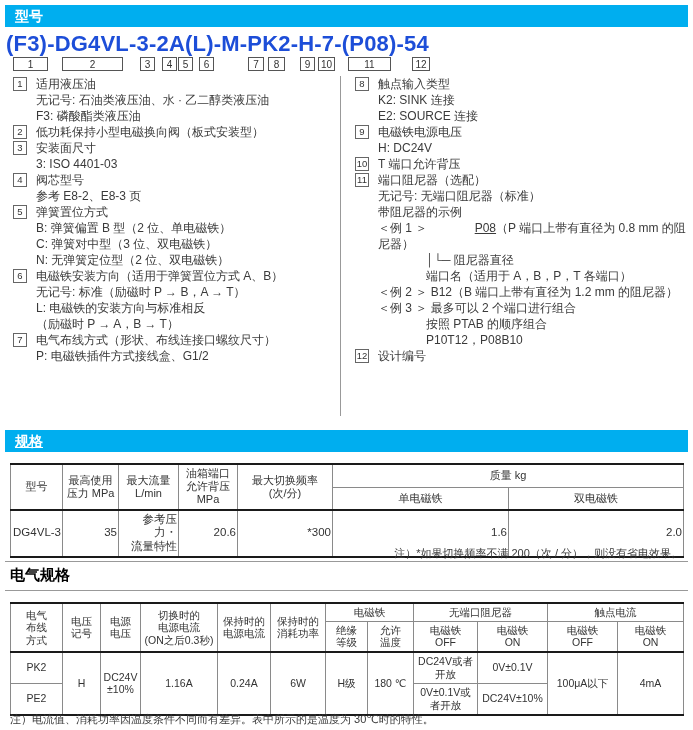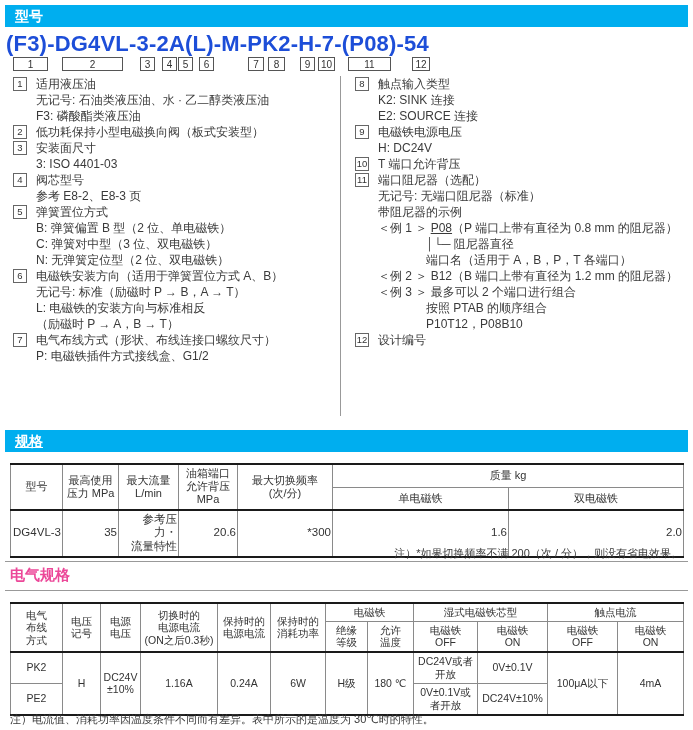--- a/index.html
+++ b/index.html
@@ -33,21 +33,21 @@
   #col-left  { width:328px; box-sizing:border-box; border-right:1px solid #999; }
   #col-right { flex:1; padding-left:14px; }
   .item { display:flex; align-items:flex-start; }
   .numbox {
     flex:none; width:14px; height:14px; box-sizing:border-box; margin:1px 9px 0 0;
     border:1px solid #666; font-size:9.5px; line-height:12px; text-align:center;
     color:#333;
   }
   .lines { flex:1; min-width:0; }
   .line { font-size:12px; line-height:16px; white-space:pre-wrap; }
-  .u { text-decoration:underline; }
+  .u { text-decoration:underline;margin-left:44px; }
   
   .dtable {
     position:absolute; left:10px; width:673px; border-collapse:collapse;
     table-layout:fixed; border-top:2px solid #1a1a1a; border-bottom:2px solid #1a1a1a;
   }
   #spec-table { top:463px; }
   #elec-table { top:602px; }
   .dtable thead { border-bottom:2px solid #1a1a1a; }
   .dtable th, .dtable td {
     border:1px solid #8a8a8a; font-weight:normal; text-align:center;
@@ -58,21 +58,21 @@
   #spec-table td { font-size:11.5px; height:30px;text-align:right; }
   #spec-table .hrow1 th { height:18px; }
   #elec-table th { font-size:10.5px; }
   #elec-table td { font-size:10.5px; height:26px; }
   .note { position:absolute; font-size:11px; color:#3a3a3a; }
   #spec-note { top:546px; right:11px; }
   #elec-note { top:712px; left:10px; }
   #elec-title {
     position:absolute; top:561px; left:5px; right:5px;
     border-top:1px solid #999; border-bottom:1px solid #999;
-    padding:4px 5px 5px; font-size:15px; font-weight:bold; color:#ec4899;
+    padding:4px 5px 5px; font-size:15px; font-weight:bold; color:#000000;
   }
 </style>
 </head>
 <body>
 
 <div class="bar" id="bar-model">
   <span>型号</span>
 </div>
 
 <div id="model-number">(F3)-DG4VL-3-2A(L)-M-PK2-H-7-(P08)-54</div>
@@ -285,21 +285,21 @@
       <th rowspan="2">电源
 电压</th>
       <th rowspan="2">切换时的
 电源电流
 (ON之后0.3秒)</th>
       <th rowspan="2">保持时的
 电源电流</th>
       <th rowspan="2">保持时的
 消耗功率</th>
       <th colspan="2">电磁铁</th>
-      <th colspan="2">湿式电磁铁芯型</th>
+      <th colspan="2">无端口阻尼器</th>
       <th colspan="2">触点电流</th>
     </tr>
     <tr>
       <th>绝缘
 等级</th>
       <th>允许
 温度</th>
       <th>电磁铁
 OFF</th>
       <th>电磁铁

